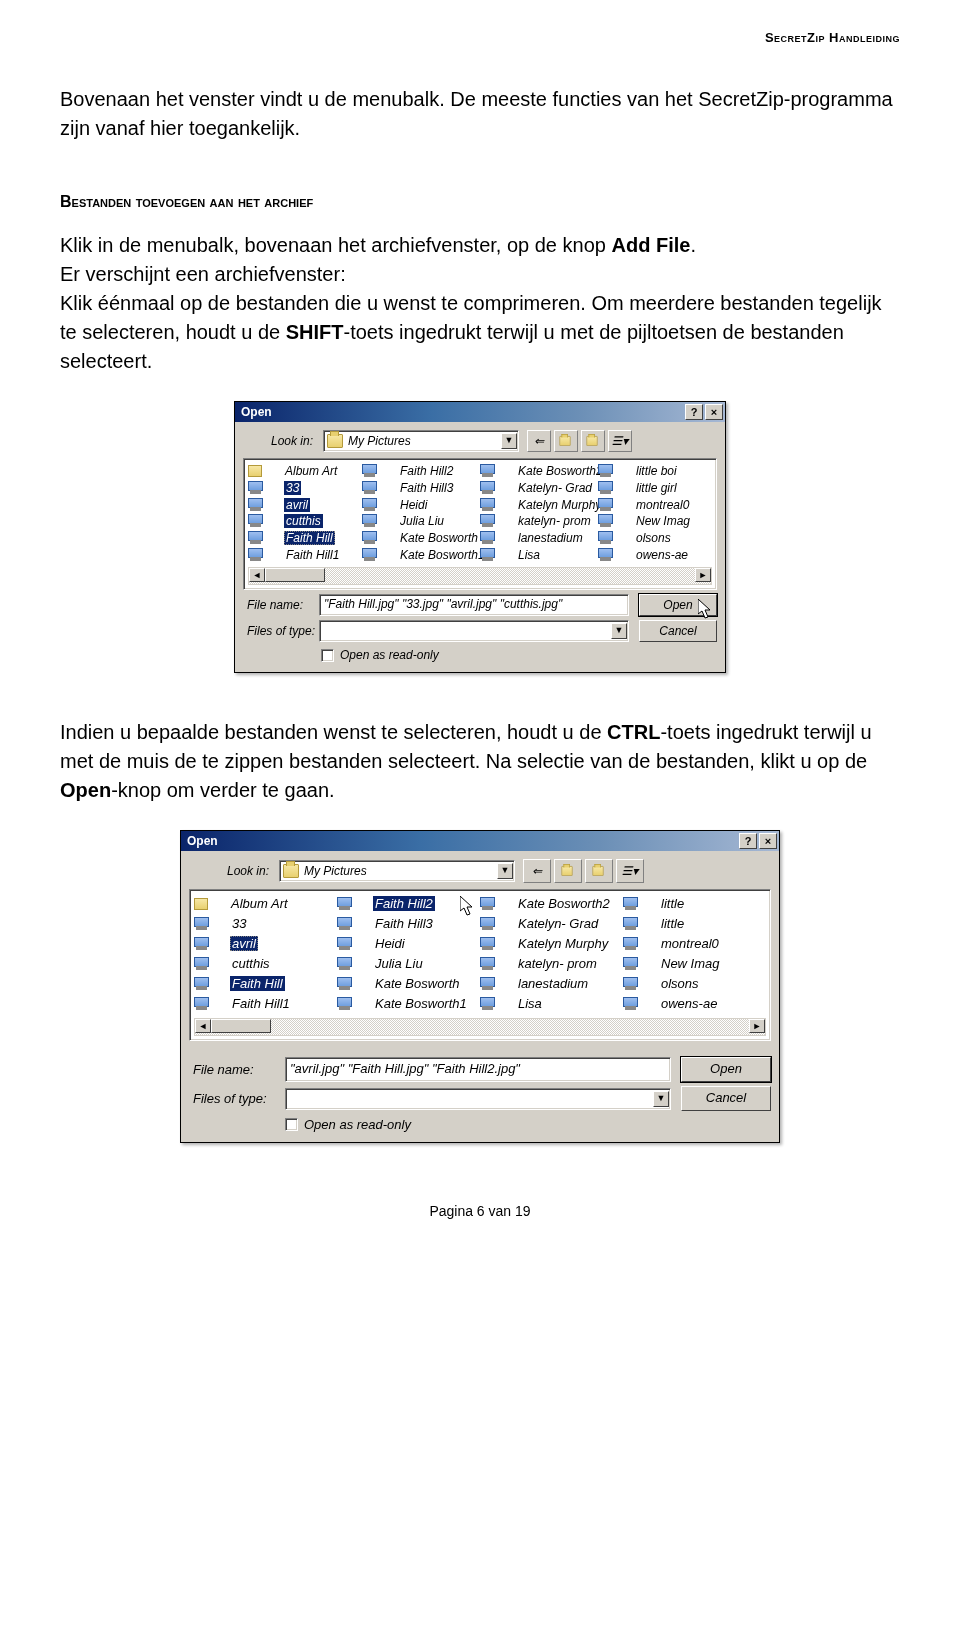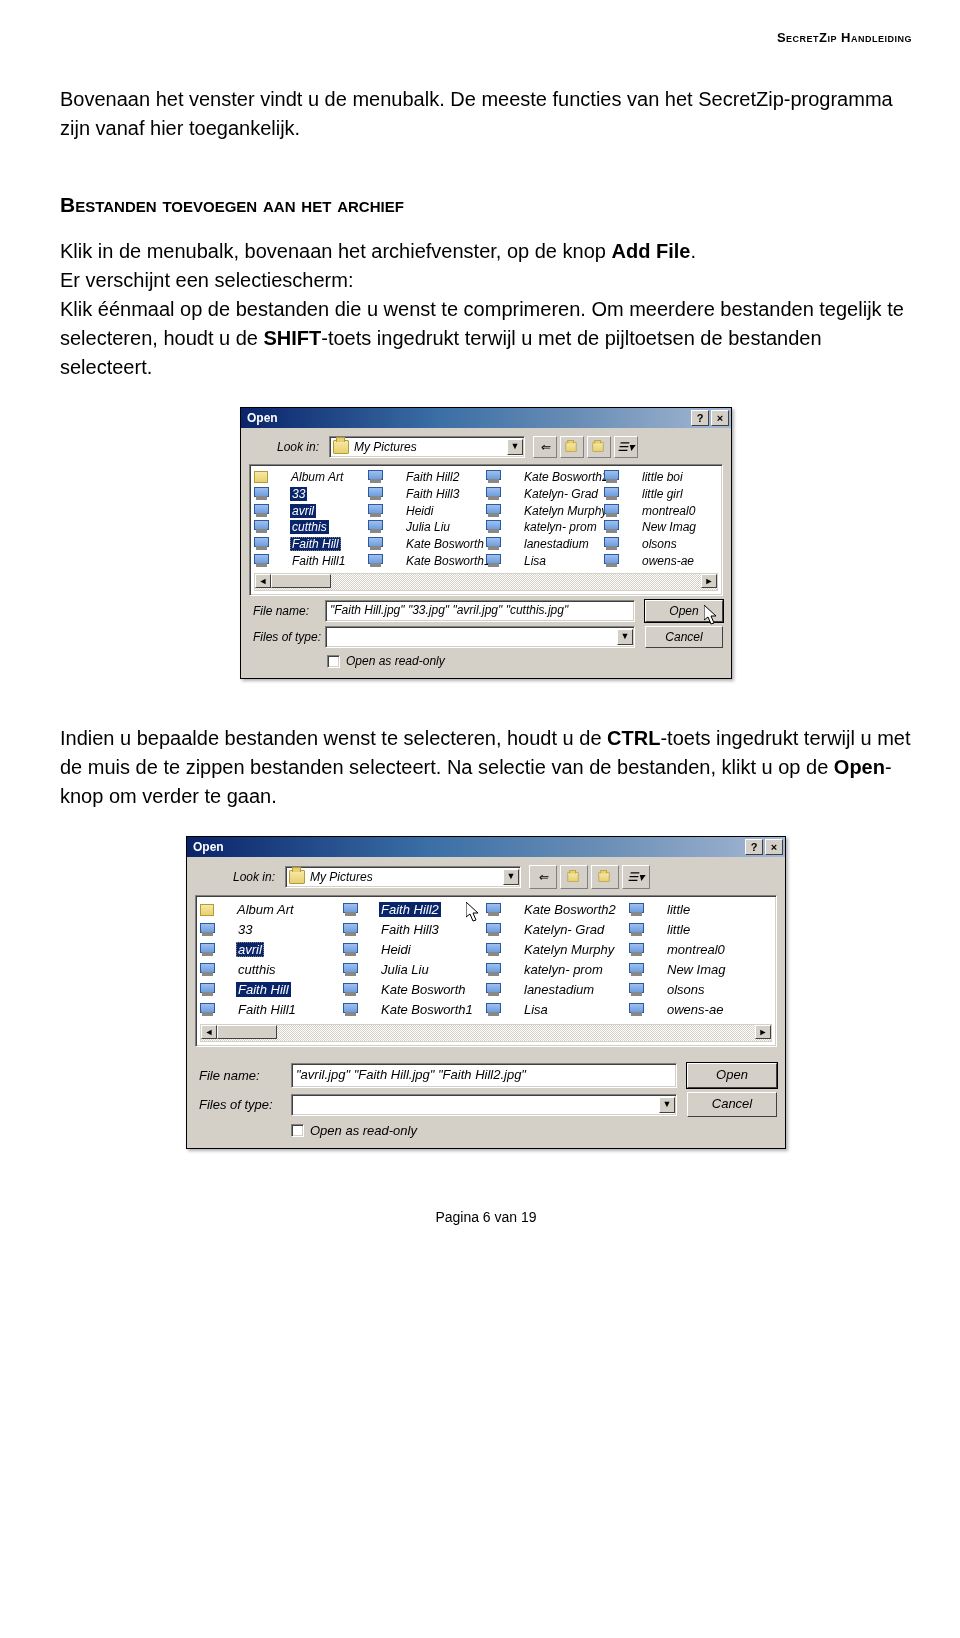--- a/index.html
+++ b/index.html
@@ -4,39 +4,39 @@
 <style>
   body {
     margin: 0;
     padding: 0;
     background: #fff;
     font-family: Arial, Helvetica, sans-serif;
     width: 960px;
   }
   .page {
     width: 960px;
-    padding: 30px 48px 40px 60px;
+    padding: 30px 60px 40px 60px;
     box-sizing: border-box;
     position: relative;
   }
   .header-caps {
     text-align: right;
     font-size: 13px;
     font-weight: bold;
     font-variant: small-caps;
     letter-spacing: 0.5px;
     margin-bottom: 40px;
   }
   .body-text {
     font-size: 20px;
     line-height: 1.45;
     margin-bottom: 20px;
   }
   .section-heading {
-    font-size: 21px;
+    font-size: 16px;
     font-weight: bold;
     font-variant: small-caps;
     margin-top: 50px;
     margin-bottom: 20px;
   }
   .footer {
     text-align: center;
     font-size: 14px;
     margin-top: 60px;
   }
@@ -266,21 +266,21 @@
 
 <div class="page">
   <div class="header-caps">SecretZip Handleiding</div>
 
   <p class="body-text">Bovenaan het venster vindt u de menubalk. De meeste functies van het SecretZip-programma zijn vanaf hier toegankelijk.</p>
 
   <div class="section-heading">Bestanden toevoegen aan het archief</div>
 
   <p class="body-text">
     <span>Klik in de menubalk, bovenaan het archiefvenster, op de knop </span><b>Add File</b><span>.</span><br>
-    <span>Er verschijnt een selectiescherm:</span><br>
+    <span>Er verschijnt een archiefvenster:</span><br>
     <span>Klik éénmaal op de bestanden die u wenst te comprimeren. Om meerdere bestanden tegelijk te selecteren, houdt u de </span><b>SHIFT</b><span>-toets ingedrukt terwijl u met de pijltoetsen de bestanden selecteert.</span>
   </p>
 
   <div class="dialog-wrap">
     <div class="dialog small">
       <div class="titlebar">
         <span class="title">Open</span>
         <div class="title-btn">?</div>
         <div class="title-btn">×</div>
       </div>

